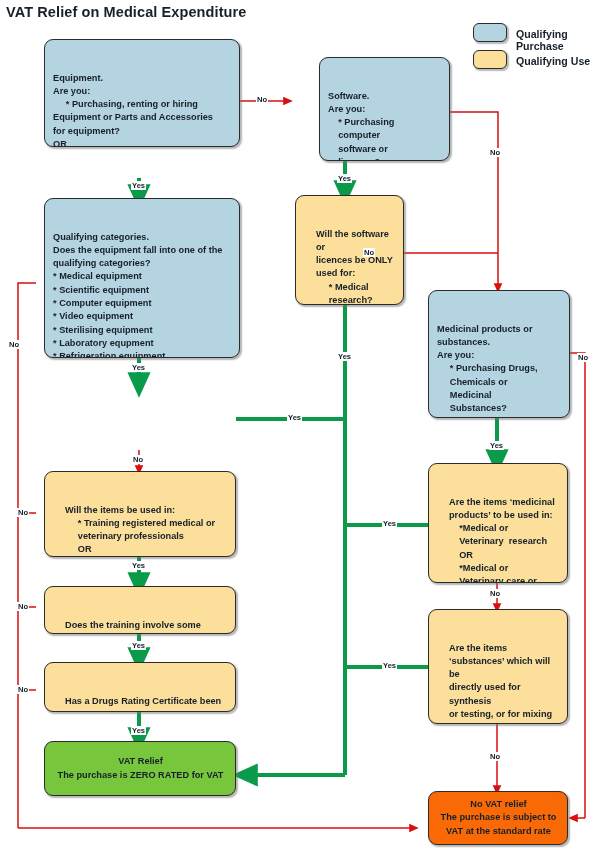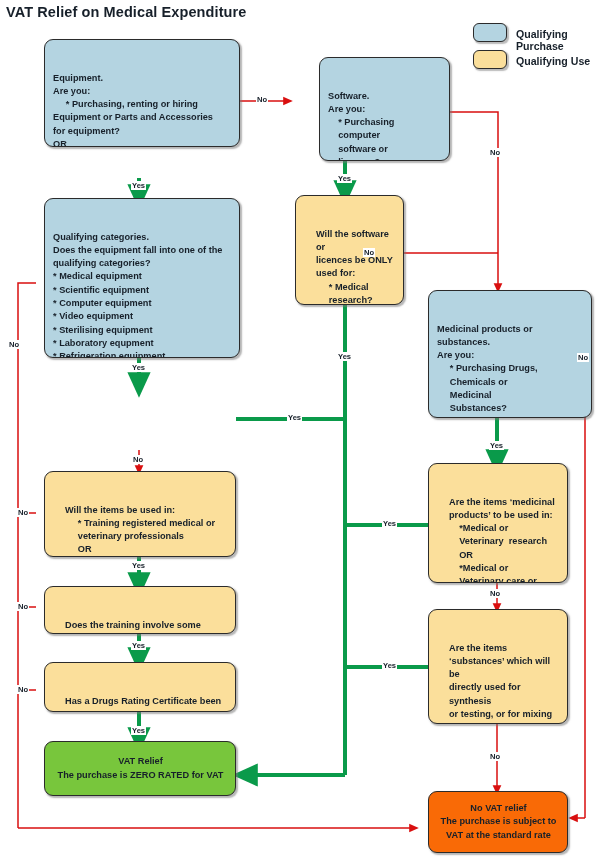--- a/index.html
+++ b/index.html
@@ -209,21 +209,21 @@
   <div class="node use" style="left:295px; top:195px; width:109px; height:110px;">
     <div class="lines">Will the software or
 licences be ONLY
 used for:
      * Medical
      research?
      * Medical care or
      treatment?</div>
   </div>
 
-  <div class="node purchase" style="left:428px; top:290px; width:164px; height:128px;">
+  <div class="node purchase" style="left:428px; top:290px; width:142px; height:128px;">
     <div class="lines">Medicinal products or
 substances.
 Are you:
      * Purchasing Drugs,
      Chemicals or
      Medicinal
      Substances?</div>
   </div>
 
 
@@ -267,21 +267,21 @@
 the course of
 *Medical OR
 *Veterinary  research</div>
   </div>
 
   <div class="node relief" style="left:44px; top:741px; width:192px; height:55px;">
     <div class="lines" style="text-align:center;">VAT Relief
 The purchase is ZERO RATED for VAT</div>
   </div>
 
-  <div class="node norelief" style="left:428px; top:791px; width:140px; height:62px;">
+  <div class="node norelief" style="left:428px; top:791px; width:140px; height:54px;">
     <div class="lines" style="text-align:center;">No VAT relief
 The purchase is subject to
 VAT at the standard rate</div>
   </div>
 
   <div class="edge-label" style="left:131px; top:181px;">Yes</div>
   <div class="edge-label" style="left:256px; top:95px;">No</div>
   <div class="edge-label" style="left:337px; top:174px;">Yes</div>
   <div class="edge-label" style="left:489px; top:148px;">No</div>
   <div class="edge-label" style="left:131px; top:363px;">Yes</div>

